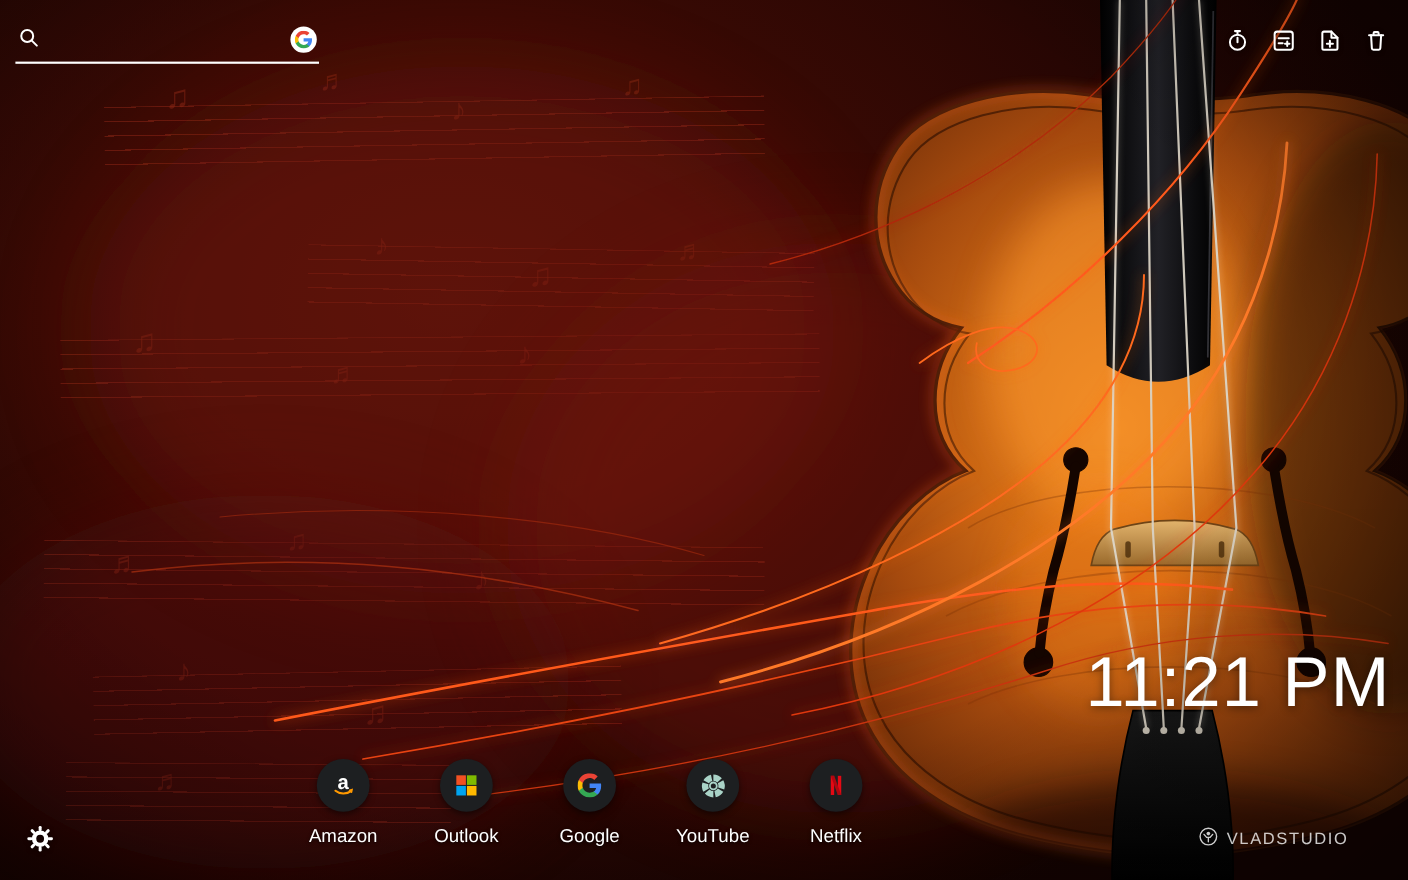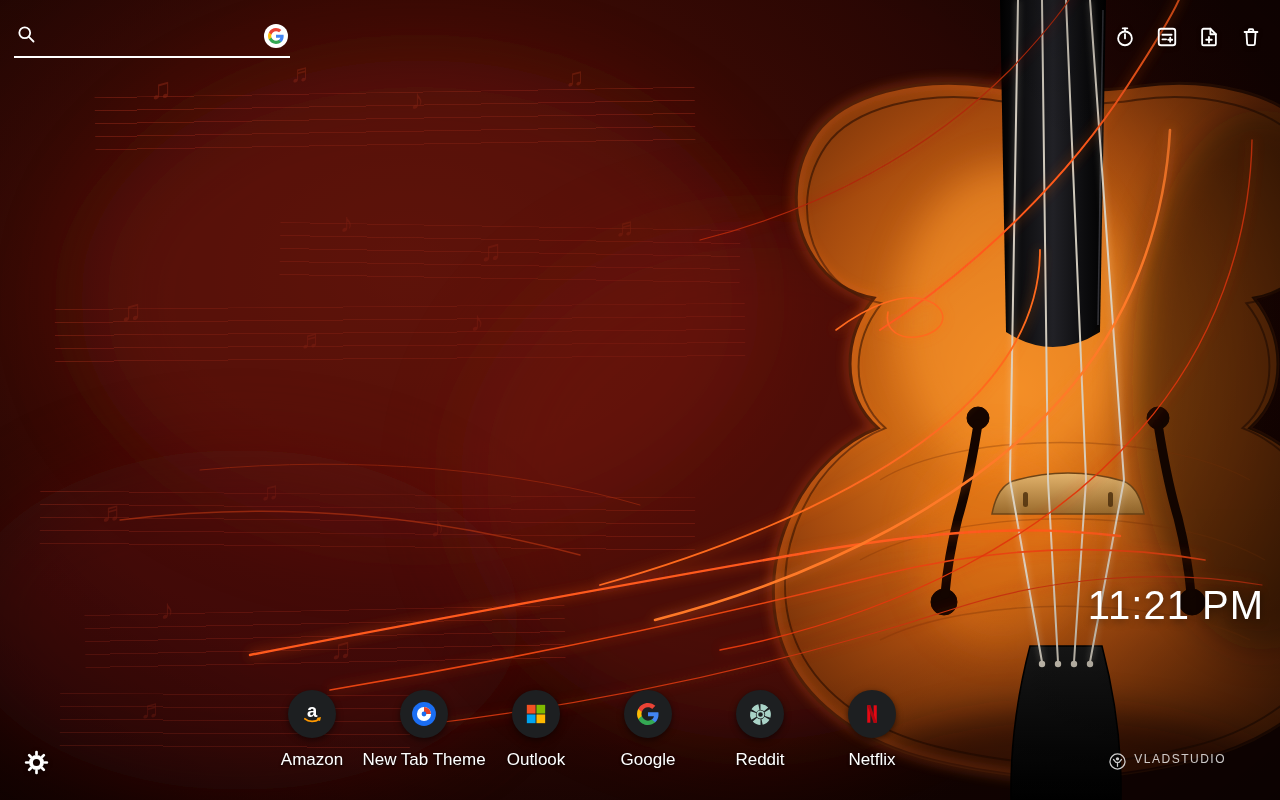--- a/index.html
+++ b/index.html
@@ -27,34 +27,34 @@
   
   .searchbar{position:absolute;left:14px;top:20px;width:272px;height:32px;
     border-bottom:2px solid #fff;display:flex;align-items:center;gap:8px;padding:0 2px 4px 2px;}
   .searchbar input{flex:1;min-width:0;background:transparent;border:none;outline:none;color:#fff;font-size:15px;font-family:"Liberation Sans",sans-serif;}
   .gbadge{width:24px;height:24px;border-radius:50%;background:#fff;display:flex;align-items:center;justify-content:center;flex:0 0 auto;}
   
   .topicons{position:absolute;top:24px;right:16px;display:flex;gap:16px;}
   .iconbtn{width:26px;height:26px;background:none;border:none;padding:0;cursor:pointer;
     display:flex;align-items:center;justify-content:center;filter:drop-shadow(0 1px 2px rgba(0,0,0,.6));}
   
-  .clock{position:absolute;top:583px;right:16px;font-size:40px;color:#fff;letter-spacing:1px;
+  .clock{position:absolute;top:583px;right:16px;font-size:64px;color:#fff;letter-spacing:1px;
     font-weight:400;text-shadow:0 2px 8px rgba(0,0,0,.45);white-space:nowrap;}
   
   .shortcuts{position:absolute;left:256px;top:690px;width:1008px;display:flex;}
   .sc{width:112px;display:flex;flex-direction:column;align-items:center;gap:12px;cursor:pointer;}
   .circ{width:48px;height:48px;border-radius:50%;background:#1d1f21;display:flex;align-items:center;justify-content:center;
     box-shadow:0 2px 6px rgba(0,0,0,.55);}
   .lbl{font-size:17px;color:#fff;text-shadow:0 1px 3px rgba(0,0,0,.9);white-space:nowrap;}
   
   .gearbtn{position:absolute;left:24px;top:750px;background:none;border:none;padding:0;cursor:pointer;
     filter:drop-shadow(0 1px 2px rgba(0,0,0,.6));}
   
-  .watermark{position:absolute;right:54px;bottom:26px;display:flex;gap:7px;
-    color:rgba(255,255,255,.78);font-size:12px;letter-spacing:1.5px;}
+  .watermark{position:absolute;right:54px;bottom:26px;display:flex;align-items:center;gap:7px;
+    color:rgba(255,255,255,.78);font-size:15px;letter-spacing:1.5px;}
 </style>
 </head>
 <body>
 
 <div class="wall">
   <div class="music-layer">
     <div class="staff s1"></div>
     <div class="staff s2"></div>
     <div class="staff s3"></div>
     <div class="staff s4"></div>
@@ -269,31 +269,20 @@
     <div class="circ">
       <svg viewBox="0 0 24 24" width="26" height="26">
         <text x="12" y="15" font-size="17" font-weight="bold" fill="#fff" text-anchor="middle" font-family="Liberation Sans, sans-serif">a</text>
         <path d="M5.5 16.5 C 9 19.5 15 19.5 18.5 16.8" stroke="#FF9900" stroke-width="1.8" fill="none" stroke-linecap="round"></path>
         <path d="M18.9 17.6 l.4 -1.9 -1.9 .5" stroke="#FF9900" stroke-width="1.5" fill="none" stroke-linecap="round"></path>
       </svg>
     </div>
     <div class="lbl">Amazon</div>
   </div>
 
-  <div class="sc">
-    <div class="circ">
-      <svg viewBox="0 0 24 24" width="26" height="26">
-        <circle cx="12" cy="12" r="11" fill="#1B6EF3"></circle>
-        <circle cx="12" cy="12" r="6.5" fill="#fff"></circle>
-        <path d="M12 5.5 A6.5 6.5 0 0 1 18.5 12 L12 12 Z" fill="#e84328"></path>
-        <circle cx="12" cy="12" r="2.2" fill="#1B6EF3"></circle>
-      </svg>
-    </div>
-    <div class="lbl">New Tab Theme</div>
-  </div>
 
   <div class="sc">
     <div class="circ">
       <svg viewBox="0 0 24 24" width="22" height="22">
         <rect x="2" y="2" width="9.5" height="9.5" fill="#F25022"></rect>
         <rect x="12.5" y="2" width="9.5" height="9.5" fill="#7FBA00"></rect>
         <rect x="2" y="12.5" width="9.5" height="9.5" fill="#00A4EF"></rect>
         <rect x="12.5" y="12.5" width="9.5" height="9.5" fill="#FFB900"></rect>
       </svg>
     </div>
@@ -320,21 +309,21 @@
           <path id="cgb" d="M0 -10 A10 10 0 0 1 7.43 -6.69 L3.34 -3.01 A4.5 4.5 0 0 0 0 -4.5 Z"></path>
           <use href="#cgb" transform="rotate(60)"></use>
           <use href="#cgb" transform="rotate(120)"></use>
           <use href="#cgb" transform="rotate(180)"></use>
           <use href="#cgb" transform="rotate(240)"></use>
           <use href="#cgb" transform="rotate(300)"></use>
           <circle cx="0" cy="0" r="3" fill="none" stroke="#A9D3C7" stroke-width="1.6"></circle>
         </g>
       </svg>
     </div>
-    <div class="lbl">Reddit</div>
+    <div class="lbl">YouTube</div>
   </div>
 
 
 
   <div class="sc">
     <div class="circ">
       <svg viewBox="0 0 24 24" width="22" height="22">
         <rect x="6.8" y="2.5" width="3.4" height="19" fill="#E50914"></rect>
         <rect x="13.8" y="2.5" width="3.4" height="19" fill="#E50914"></rect>
         <path d="M6.8 2.5 L10.2 2.5 L17.2 21.5 L13.8 21.5 Z" fill="#B1060F"></path>

